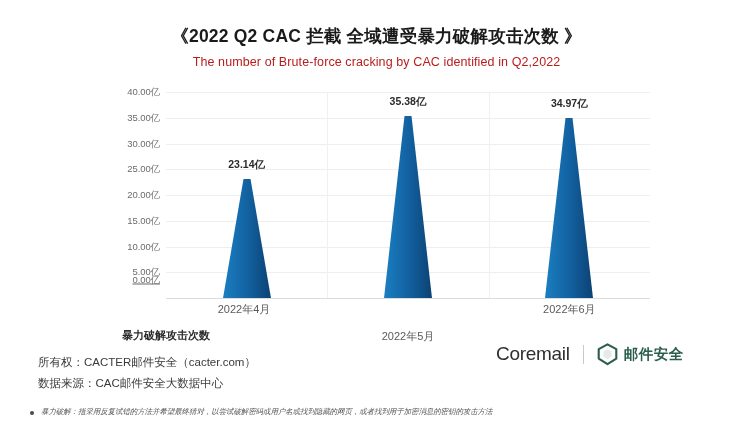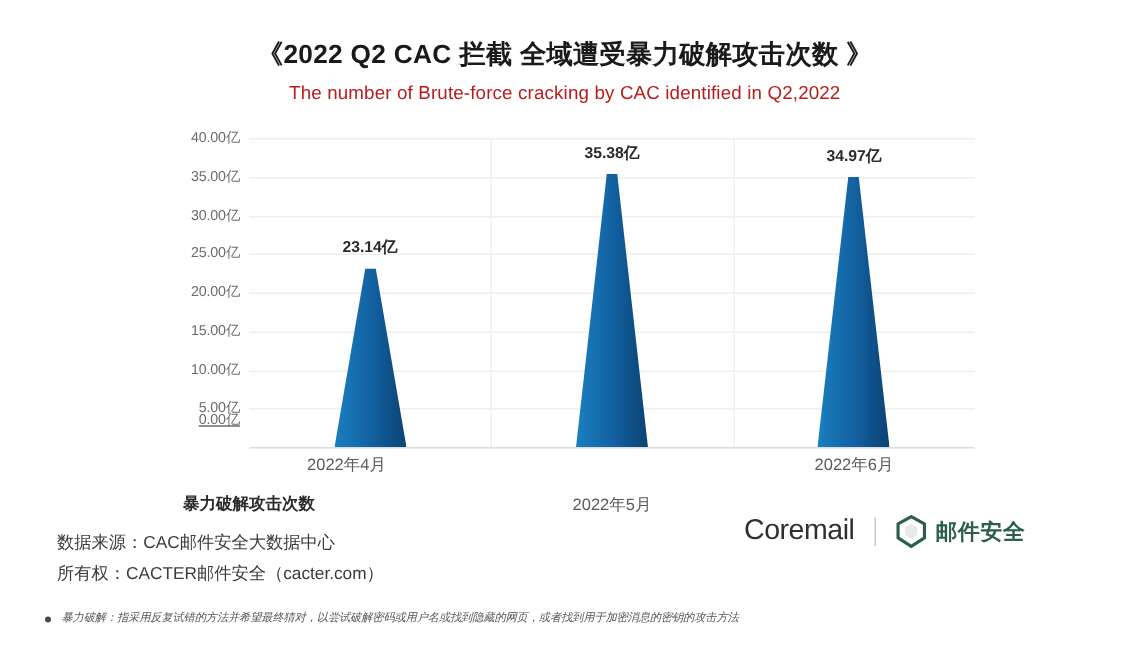--- a/index.html
+++ b/index.html
@@ -292,32 +292,32 @@
               </linearGradient>
             </defs>
             <polygon points="20.5,0 27.5,0 48,100 0,100" fill="url(#cg2)"></polygon>
           </svg>
         </div>
         <div class="bar-label" style="bottom: 187.095px;">34.97亿</div>
       </div>
     </div>
 
   <div class="x-labels" id="x-labels">
-      <div class="x-label" style="left: 65px;">2022年4月</div>
+      <div class="x-label" style="left: 78px;">2022年4月</div>
       <div class="x-label" style="left: 242px; margin-top: 27px;">2022年5月</div>
       <div class="x-label" style="left: 403.333px;">2022年6月</div>
     </div>
 
 </div>
 
 <div class="legend-label">暴力破解攻击次数</div>
 
 <div class="source-lines">
+  <div class="source-line">所有权：CACTER邮件安全（cacter.com）</div>
   <div class="source-line">数据来源：CAC邮件安全大数据中心</div>
-  <div class="source-line">所有权：CACTER邮件安全（cacter.com）</div>
 </div>
 
 <div class="brand">
   <div class="brand-name">Coremail</div>
   <div class="brand-divider"></div>
   <span class="brand-shield">
     <svg width="21" height="23" viewBox="0 0 21 23" aria-hidden="true">
       <path d="M10.5 1.4 L19.3 6.2 L19.3 15.6 L10.5 21.2 L1.7 15.6 L1.7 6.2 Z" fill="none" stroke="#2b5e4e" stroke-width="2.1" stroke-linejoin="round"></path>
       <path d="M10.5 6.2 L14.6 8.6 L14.6 13.4 L10.5 16.3 L6.4 13.4 L6.4 8.6 Z" fill="#2b5e4e" opacity="0.12"></path>
     </svg>

